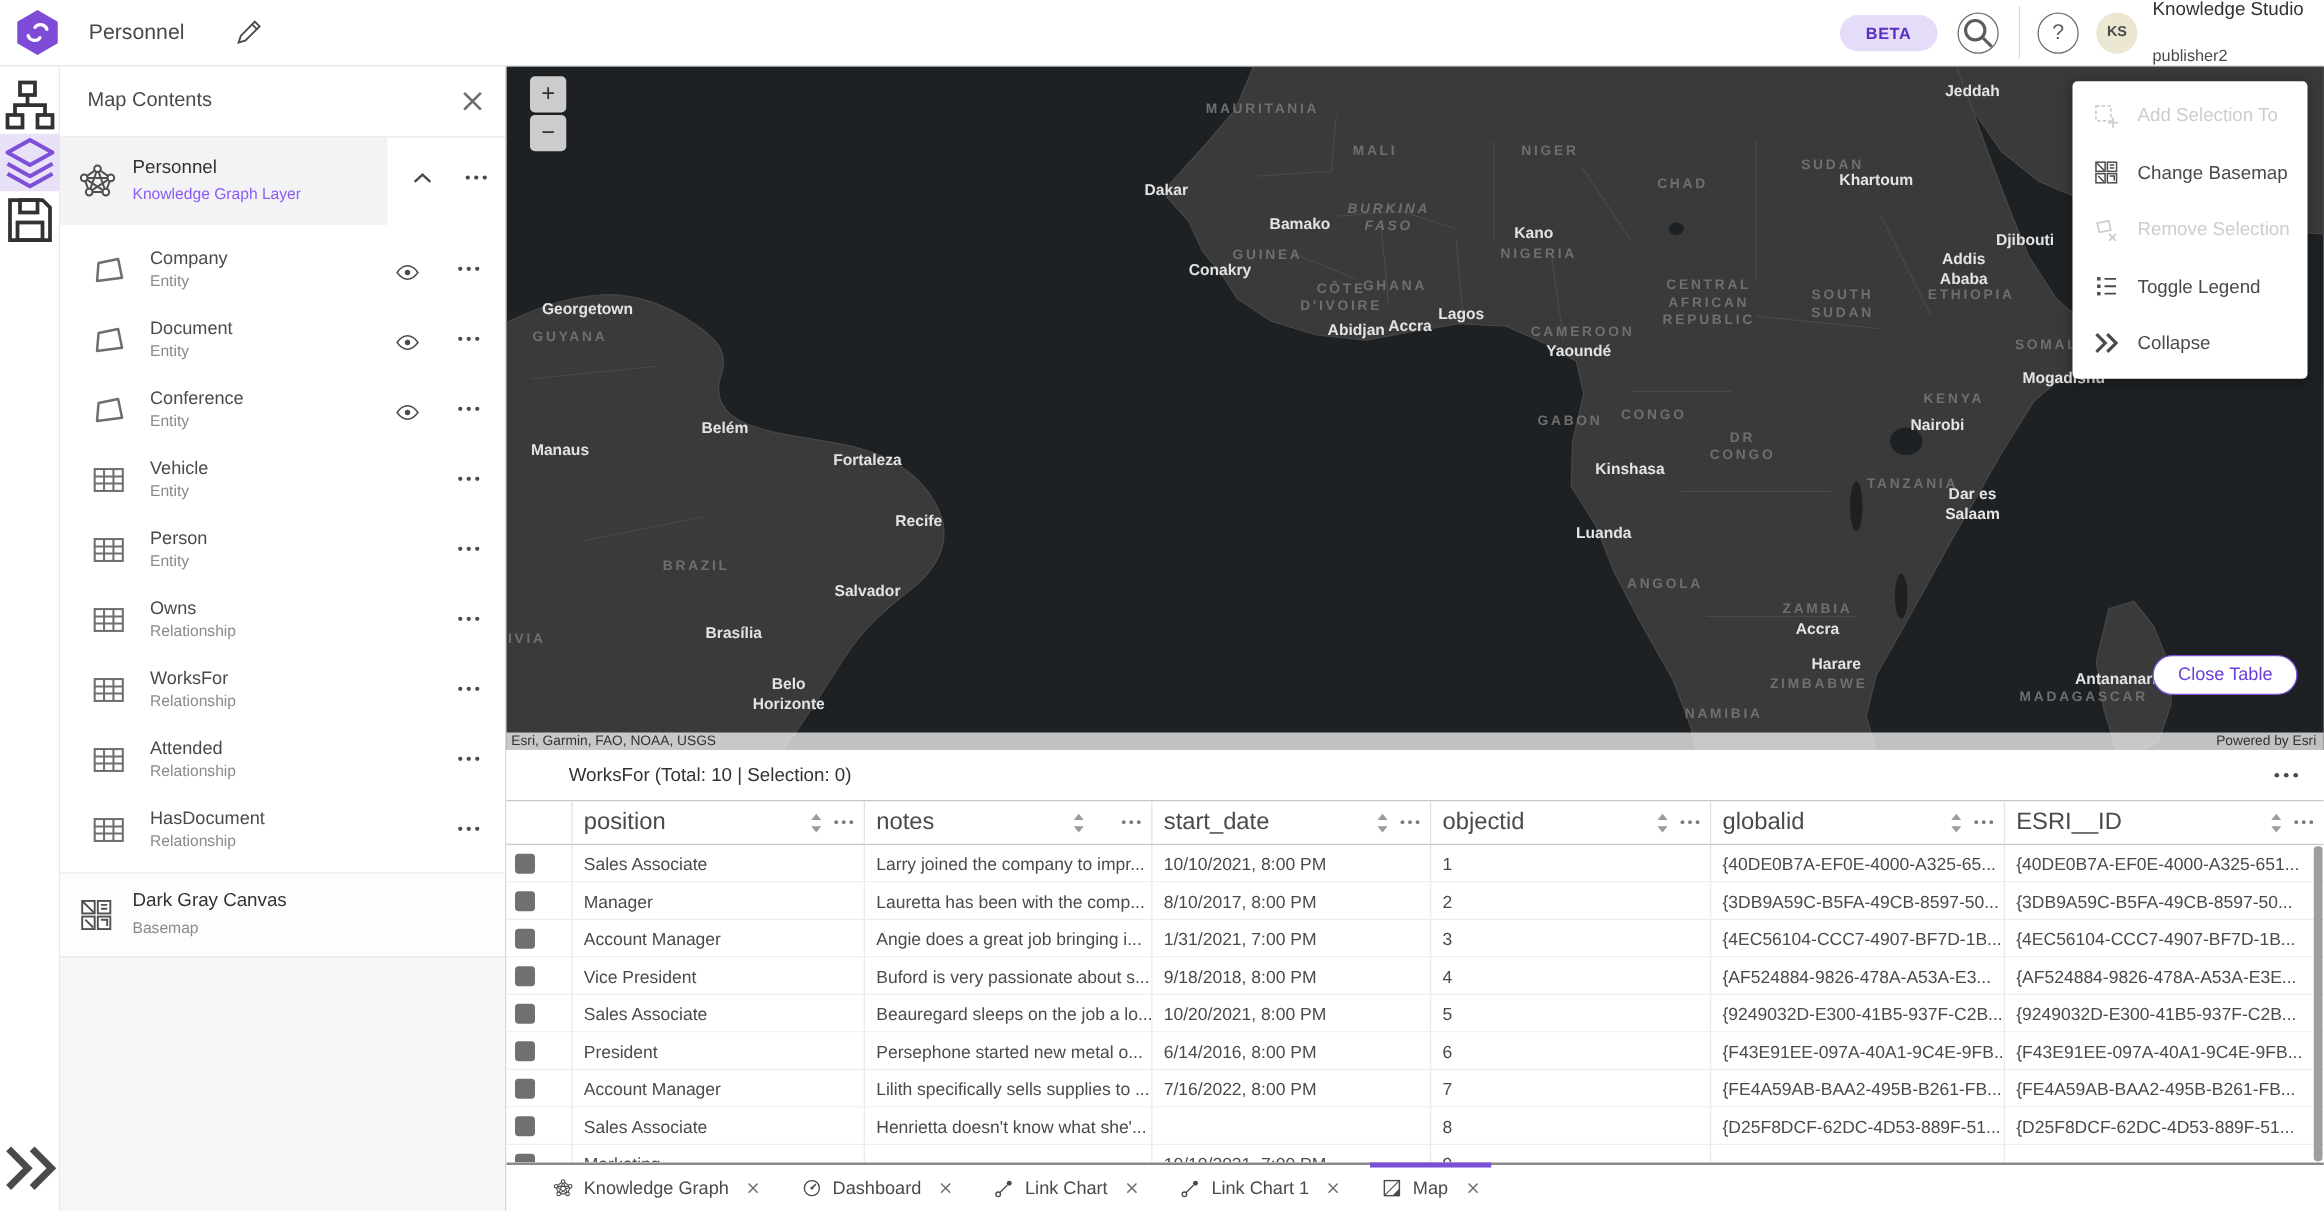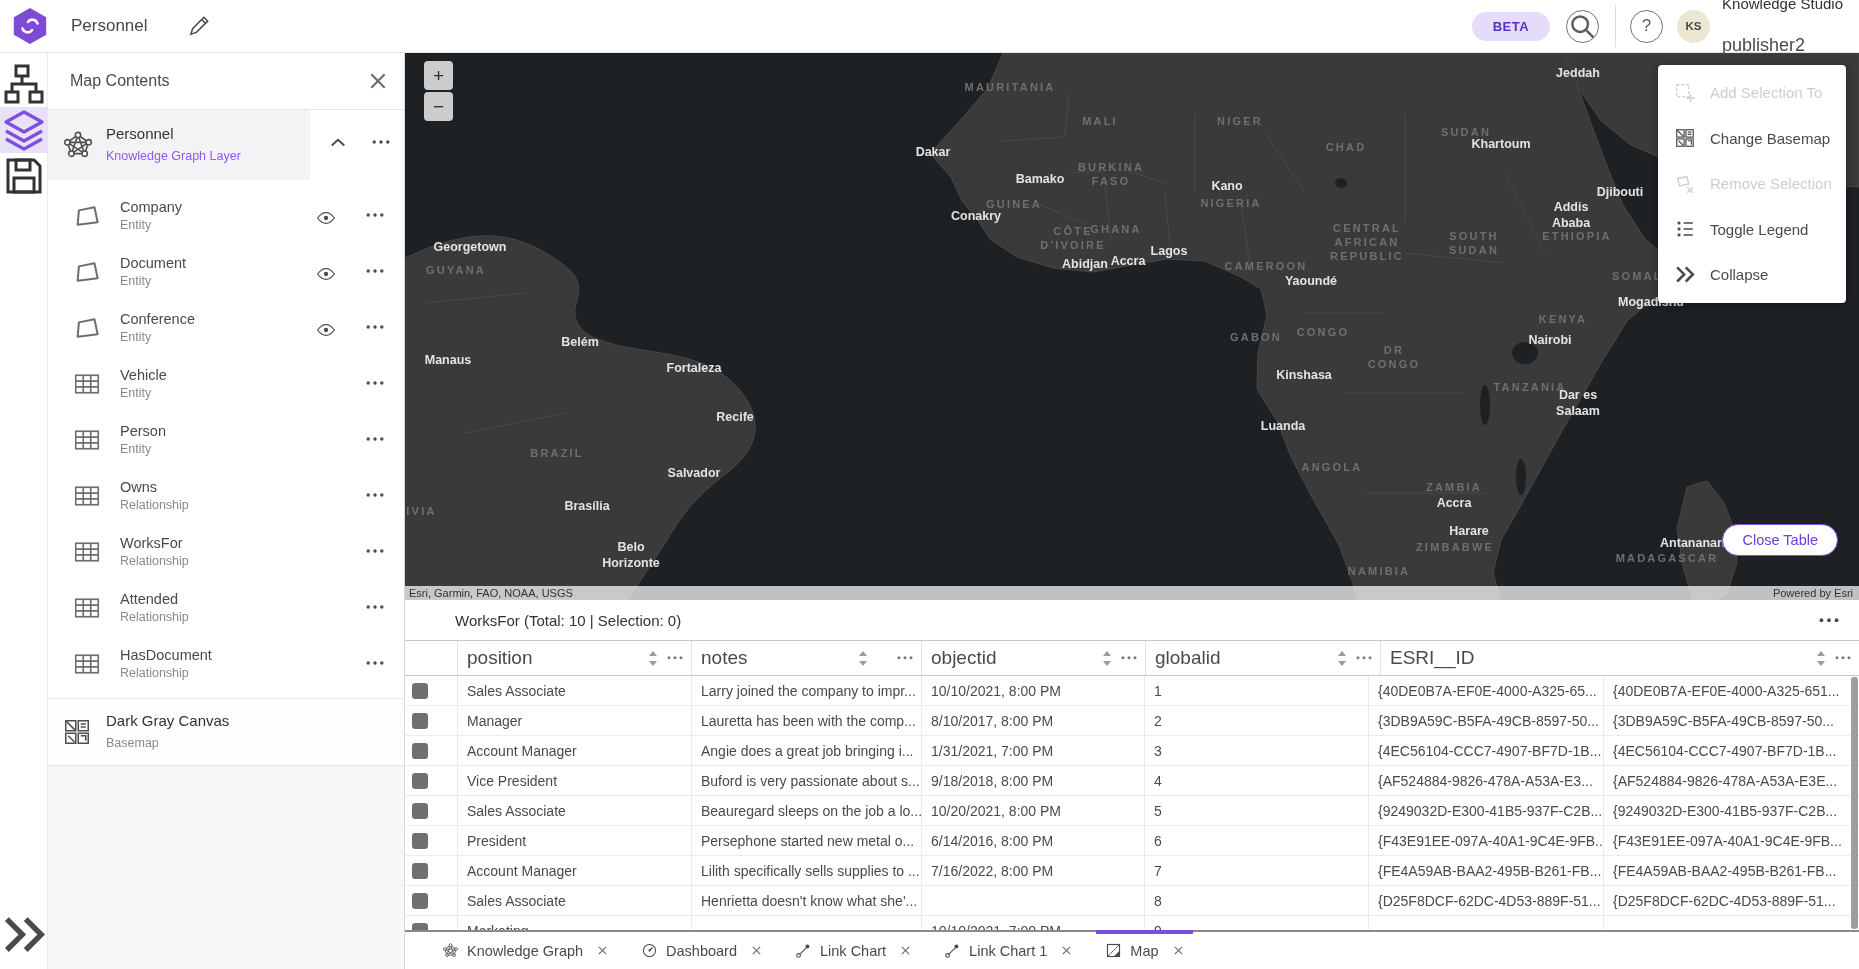--- a/index.html
+++ b/index.html
@@ -19,21 +19,21 @@
     padding:7px 21px; border-radius:16px; }
   .circle-btn { width:33px; height:33px; border:1px solid #6f6f6f; border-radius:50%;
     display:flex; align-items:center; justify-content:center; color:#5c5c5c; background:#fff; cursor:pointer; }
   .search-btn { margin-left:16px; }
   .tb-div { width:1px; height:42px; background:#dcdcdc; margin:0 14px 0 16px; }
   .help-btn { font-size:17px; color:#5c5c5c; }
   .avatar { width:33px; height:33px; border-radius:50%; background:#ece7d3; color:#4a4a4a;
     font-size:11.5px; font-weight:bold; display:flex; align-items:center; justify-content:center; margin-left:14px; cursor:pointer; }
   .product { margin-left:12px; line-height:1.25; }
   .product .p1 { font-size:15px; color:#323232; }
-  .product .p2 { font-size:18px; color:#4a4a4a;margin-top:20px; }
+  .product .p2 { font-size:13px; color:#4a4a4a;margin-top:20px; }
 
   
   .rail { position:absolute; left:0; top:53px; width:48px; height:916px; background:#fff;
     border-right:1px solid #ececec; display:flex; flex-direction:column; align-items:center; z-index:15; }
   .rail-item { width:48px; height:46px; display:flex; align-items:center; justify-content:center;
     color:#323232; cursor:pointer; }
   .rail-item.sel { background:#e9e1f8; color:#7b4fd8; }
   .rail-item:first-child { margin-top:8px; }
   .rail-expand { margin-top:auto; margin-bottom:14px; color:#4a4a4a; cursor:pointer;
     width:48px; display:flex; justify-content:center; }
@@ -496,21 +496,21 @@
         <ellipse cx="936" cy="130" rx="6" ry="5"></ellipse>
       </g>
     </svg>
 
     <div id="map-labels">
         <span class="map-label country" style="left: 605px; top: 35px;">MAURITANIA</span>
         <span class="map-label country" style="left: 695px; top: 69px;">MALI</span>
         <span class="map-label country" style="left: 835px; top: 69px;">NIGER</span>
         <span class="map-label country" style="left: 1061px; top: 80px;">SUDAN</span>
         <span class="map-label country" style="left: 941px; top: 95px;">CHAD</span>
-        <span class="map-label country" style="left: 706px; top: 122px;">BURKINA
+        <span class="map-label country" style="left: 706px; top: 122px; font-style: italic;">BURKINA
 FASO</span>
         <span class="map-label country" style="left: 826px; top: 151px;">NIGERIA</span>
         <span class="map-label country" style="left: 609px; top: 152px;">GUINEA</span>
         <span class="map-label country" style="left: 711px; top: 177px;">GHANA</span>
         <span class="map-label country" style="left: 668px; top: 186px;">CÔTE
 D'IVOIRE</span>
         <span class="map-label country" style="left: 1069px; top: 191px;">SOUTH
 SUDAN</span>
         <span class="map-label country" style="left: 962px; top: 190px;">CENTRAL
 AFRICAN
@@ -537,21 +537,21 @@
         <span class="map-label city" style="left: 528px; top: 100px;">Dakar</span>
         <span class="map-label city" style="left: 635px; top: 127px;">Bamako</span>
         <span class="map-label city" style="left: 822px; top: 134px;">Kano</span>
         <span class="map-label city" style="left: 571px; top: 164px;">Conakry</span>
         <span class="map-label city" style="left: 764px; top: 199px;">Lagos</span>
         <span class="map-label city" style="left: 723px; top: 209px;">Accra</span>
         <span class="map-label city" style="left: 680px; top: 212px;">Abidjan</span>
         <span class="map-label city" style="left: 1215px; top: 140px;">Djibouti</span>
         <span class="map-label city" style="left: 1166px; top: 163px;">Addis
 Ababa</span>
-        <span class="map-label city" style="left: 906px; top: 229px;">Yaoundé</span>
+        <span class="map-label city" style="left: 858px; top: 229px;">Yaoundé</span>
         <span class="map-label city" style="left: 1246px; top: 250px;">Mogadishu</span>
         <span class="map-label city" style="left: 1145px; top: 288px;">Nairobi</span>
         <span class="map-label city" style="left: 899px; top: 323px;">Kinshasa</span>
         <span class="map-label city" style="left: 878px; top: 374px;">Luanda</span>
         <span class="map-label city" style="left: 1049px; top: 451px;">Accra</span>
         <span class="map-label city" style="left: 1064px; top: 479px;">Harare</span>
         <span class="map-label city" style="left: 1173px; top: 351px;">Dar es
 Salaam</span>
         <span class="map-label city" style="left: 1295px; top: 491px;">Antananarivo</span>
         <span class="map-label city" style="left: 65px; top: 195px;">Georgetown</span>
@@ -678,20 +678,38 @@
           <span class="th-dots">
             <svg viewBox="0 0 18 4" width="17">
               <g fill="currentColor">
                 <circle cx="2.2" cy="2" r="1.7"></circle>
                 <circle cx="9" cy="2" r="1.7"></circle>
                 <circle cx="15.8" cy="2" r="1.7"></circle>
               </g>
             </svg>
           </span>
         </div>
+        <div class="th-cell c3">
+          <span class="th-label">start_date</span>
+          <span class="th-sort">
+            <svg viewBox="0 0 10 17" width="9">
+              <path d="M5 1l4 5H1z" fill="currentColor"></path>
+              <path d="M5 16l-4-5h8z" fill="currentColor"></path>
+            </svg>
+          </span>
+          <span class="th-dots">
+            <svg viewBox="0 0 18 4" width="17">
+              <g fill="currentColor">
+                <circle cx="2.2" cy="2" r="1.7"></circle>
+                <circle cx="9" cy="2" r="1.7"></circle>
+                <circle cx="15.8" cy="2" r="1.7"></circle>
+              </g>
+            </svg>
+          </span>
+        </div>
         <div class="th-cell c4">
           <span class="th-label">objectid</span>
           <span class="th-sort">
             <svg viewBox="0 0 10 17" width="9">
               <path d="M5 1l4 5H1z" fill="currentColor"></path>
               <path d="M5 16l-4-5h8z" fill="currentColor"></path>
             </svg>
           </span>
           <span class="th-dots">
             <svg viewBox="0 0 18 4" width="17">

